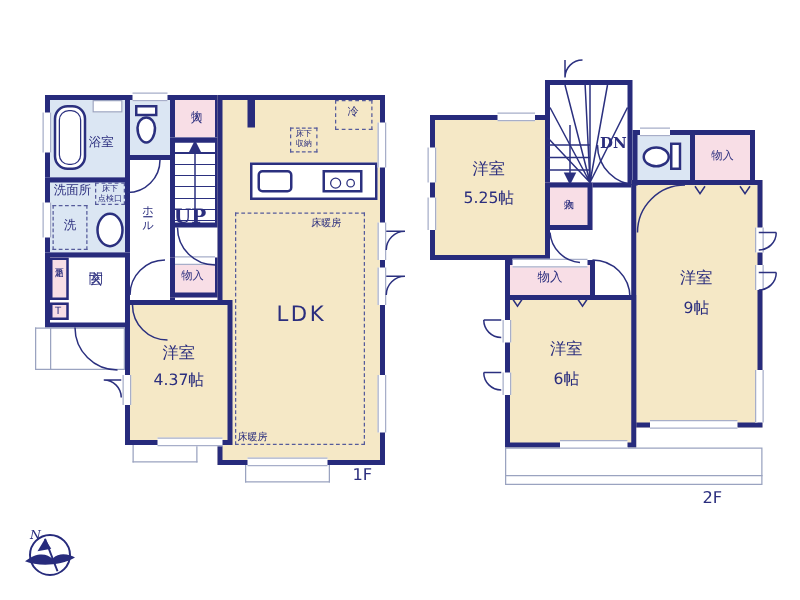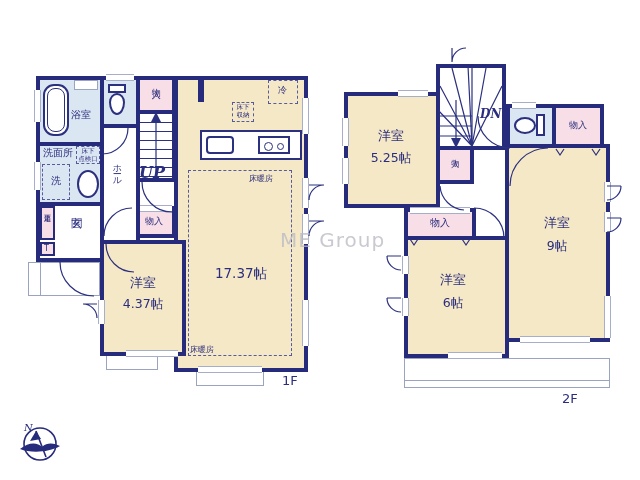--- a/index.html
+++ b/index.html
@@ -10,21 +10,21 @@
   .wet{background:#dbe6f3}
   .pink{background:#f8dee6}
   .white{background:#ffffff}
   .wall{position:absolute;background:#272b7c;}
   .fix{position:absolute;box-sizing:border-box;border:2px solid #2b307f;background:#fff;}
   .thinbx{position:absolute;box-sizing:border-box;border:1.5px solid #9aa3c0;background:transparent;}
   .dash{position:absolute;box-sizing:border-box;border:1px dashed #565b9b;background:transparent;}
   .lbl{position:absolute;color:#2b2e7e;white-space:nowrap;line-height:1.15;z-index:30;}
   .ctr{text-align:center;}
   .v{writing-mode:vertical-rl;text-orientation:upright;letter-spacing:1px;}
-  .ital{font-style:italic;font-weight:700;font-family:"DejaVu Serif",serif;}
+  .ital{font-weight:700;font-family:"DejaVu Serif",serif;}
   .tiny{font-size:6.5px;line-height:1.2;text-align:center;}
   .win-h{position:absolute;box-sizing:border-box;background:#fff;border-top:1.5px solid #a7aec9;border-bottom:1.5px solid #a7aec9;z-index:20;}
   .win-v{position:absolute;box-sizing:border-box;background:#fff;border-left:1.5px solid #a7aec9;border-right:1.5px solid #a7aec9;z-index:20;}
   .stairs{background-color:#fff;background-image:repeating-linear-gradient(to bottom,#ffffff 0 8px,#2b307f 8px 9px);}
   .wm{position:absolute;left:280px;top:228px;font-size:20px;color:#bcbcc6;opacity:.8;
       letter-spacing:1px;z-index:40;}
   svg.ov{position:absolute;left:0;top:0;z-index:25;}
   .flbl{font-size:13px;color:#2b2e7e;}
 </style>
 </head>
@@ -168,34 +168,33 @@
   <div class="lbl v" style="left:43px;top:209px;font-size:7px;letter-spacing:0">下足箱</div>
   <div class="lbl" style="left:44px;top:244px;font-size:8px">T</div>
   <div class="lbl v" style="left:151px;top:81px;font-size:9px">物入</div>
   <div class="lbl" style="left:145px;top:216px;font-size:9px">物入</div>
   <div class="lbl ital" style="left:139px;top:164px;font-size:16px">UP</div>
   <div class="lbl" style="left:278px;top:85px;font-size:9px">冷</div>
   <div class="lbl tiny" style="left:233px;top:104px;width:20px">
     <span style="display:block">床下</span>
     <span style="display:block">収納</span>
   </div>
-  <div class="lbl ctr" style="left:197px;top:266px;width:88px;font-size:13.5px">17.37帖</div>
+  <div class="lbl ctr" style="left:197px;top:243px;width:88px;font-size:17px;letter-spacing:2px">LDK</div>
   <div class="lbl" style="left:249px;top:174px;font-size:8px">床暖房</div>
   <div class="lbl" style="left:190px;top:345px;font-size:8px">床暖房</div>
   <div class="lbl ctr" style="left:118px;top:276px;width:50px;font-size:13px">洋室</div>
   <div class="lbl ctr" style="left:114px;top:297px;width:58px;font-size:12.5px">4.37帖</div>
   <div class="lbl flbl" style="left:282px;top:374px">1F</div>
 
   <div class="lbl ctr" style="left:366px;top:129px;width:50px;font-size:13px">洋室</div>
   <div class="lbl ctr" style="left:362px;top:151px;width:58px;font-size:12.5px">5.25帖</div>
   <div class="lbl ital" style="left:480px;top:108px;font-size:12px">DN</div>
   <div class="lbl v" style="left:450px;top:153px;font-size:8px;letter-spacing:0">物入</div>
   <div class="lbl ctr" style="left:558px;top:120px;width:40px;font-size:9px">物入</div>
   <div class="lbl ctr" style="left:416px;top:217px;width:48px;font-size:10px">物入</div>
   <div class="lbl ctr" style="left:532px;top:216px;width:50px;font-size:13px">洋室</div>
   <div class="lbl ctr" style="left:539px;top:239px;width:36px;font-size:12.5px">9帖</div>
   <div class="lbl ctr" style="left:428px;top:273px;width:50px;font-size:13px">洋室</div>
   <div class="lbl ctr" style="left:435px;top:296px;width:36px;font-size:12.5px">6帖</div>
   <div class="lbl flbl" style="left:562px;top:392px">2F</div>
 
-  <div class="wm">ME Group</div>
 
 </div>
 
 </body></html>

